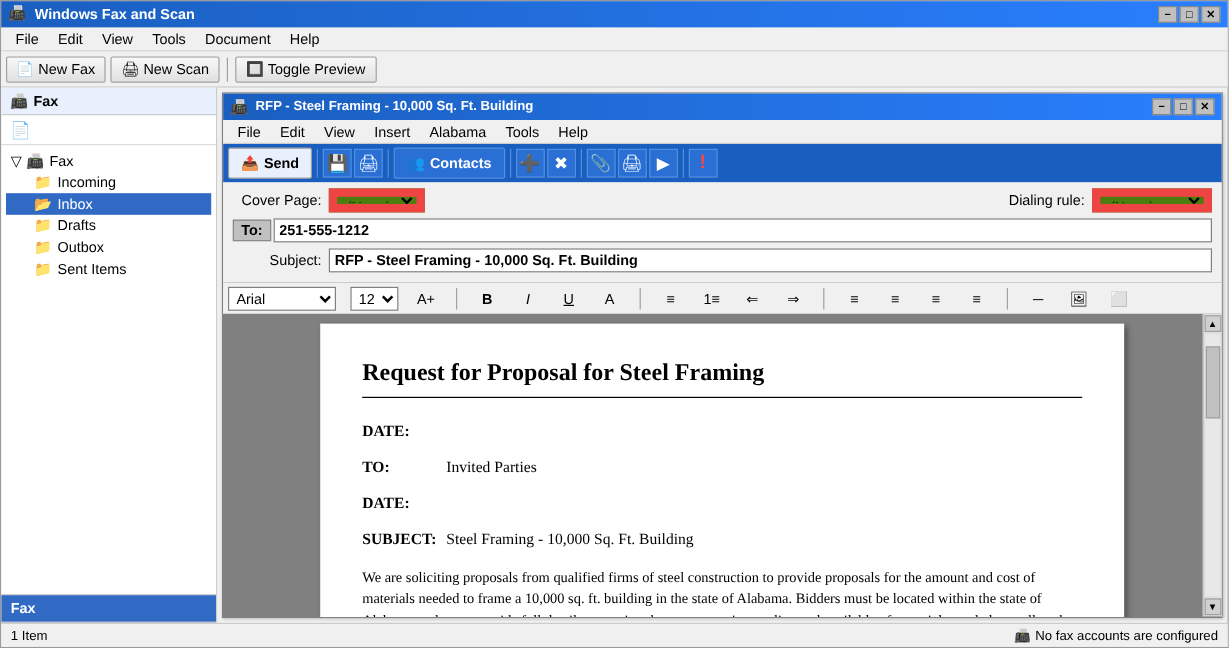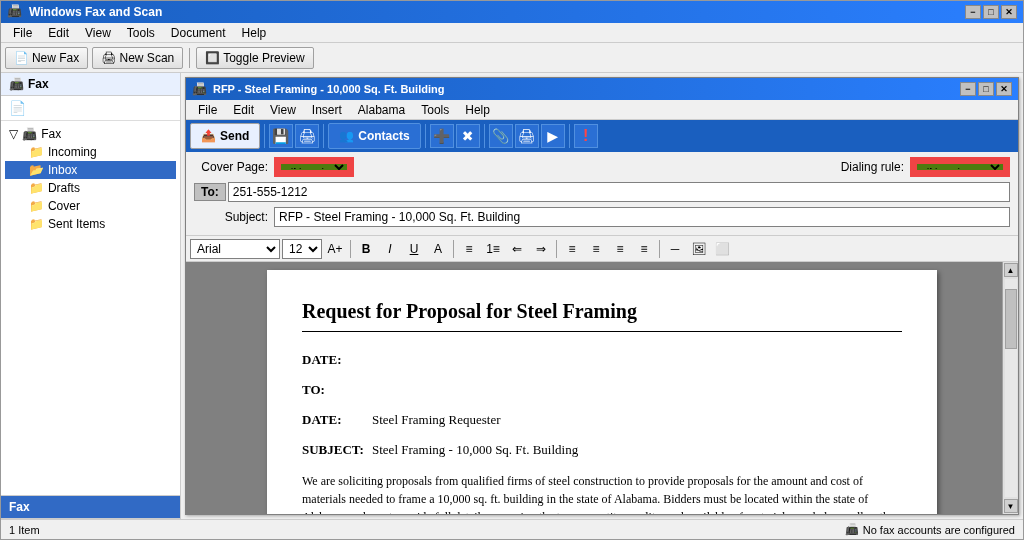--- a/index.html
+++ b/index.html
@@ -45,27 +45,27 @@
     .inner-toolbar { background: #1a5fbf; height: 32px; display: flex; align-items: center; padding: 2px 4px; gap: 2px; }
     .inner-toolbar-btn { background: #2a6fd4; border: 1px solid #5090e0; color: white; padding: 3px 10px; font-size: 12px; cursor: pointer; height: 26px; display: flex; align-items: center; gap: 4px; border-radius: 2px; font-weight: bold; }
     .inner-toolbar-btn.send-btn { background: #e8f0fe; color: #000; border: 1px solid #a0a0a0; }
     .inner-toolbar-icon { width: 24px; height: 24px; background: #2a6fd4; border: 1px solid #5090e0; display: flex; align-items: center; justify-content: center; cursor: pointer; font-size: 14px; color: white; }
     .inner-toolbar-sep { width: 1px; height: 24px; background: #5090e0; margin: 0 2px; }
 
     
     .form-area { background: #f0f0f0; padding: 4px 8px; border-bottom: 1px solid #ccc; }
     .form-row { display: flex; align-items: center; margin-bottom: 3px; height: 22px; }
     .form-label { width: 80px; font-size: 12px; color: #000; text-align: right; padding-right: 6px; }
-    .form-control { flex: 1; height: 20px; border: 1px solid #808080; background: white; font-size: 12px; padding: 1px 4px; }
+    .form-control { flex: 1; height: 20px; border: 1px solid #808080; background: white; font-size: 12px; padding: 1px 4px; font-weight: bold; }
     .form-select { height: 20px; border: 7px solid #ef4444; background: #4d7c0f; font-size: 12px; padding: 1px 4px; min-width: 80px; }
     .dialing-rule-label { margin-left: auto; font-size: 12px; margin-right: 6px; }
     .to-label { background: #c0c0c0; border: 1px solid #888; padding: 1px 6px; font-size: 12px; font-weight: bold; cursor: pointer; margin-right: 2px; }
 
     
-    .format-toolbar { background: #f0f0f0; border-bottom: 1px solid #ccc; height: 26px; display: flex; align-items: center; padding: 0 4px; gap: 2px; }
+    .format-toolbar { background: #f0f0f0; border-bottom: 1px solid #ccc; height: 26px; display: flex; align-items: center; padding: 0 4px; gap: 12px; }
     .fmt-select { height: 20px; border: 1px solid #808080; font-size: 12px; padding: 0 2px; background: white; }
     .fmt-btn { width: 22px; height: 20px; background: #f0f0f0; border: 1px solid transparent; display: flex; align-items: center; justify-content: center; cursor: pointer; font-size: 12px; }
     .fmt-sep { width: 1px; height: 18px; background: #a0a0a0; margin: 0 2px; }
 
     
     .doc-area { flex: 1; background: #808080; overflow-y: auto; padding: 8px; display: flex; flex-direction: column; align-items: center; position: relative; }
     .doc-page { background: white; width: 670px; min-height: 400px; padding: 30px 35px 20px; box-shadow: 2px 2px 5px rgba(0,0,0,0.4); }
     .doc-title { font-size: 20px; font-weight: bold; margin-bottom: 20px; padding-bottom: 8px; border-bottom: 1px solid #000; font-family: Times New Roman, serif; }
     .doc-field-row { display: flex; margin-bottom: 14px; font-family: Times New Roman, serif; font-size: 13px; }
     .doc-field-label { width: 70px; font-weight: bold; color: #000; }
@@ -157,21 +157,21 @@
           <span>Inbox</span>
         </div>
         <div class="tree-item">
           <span class="indent"></span>
           <span>📁</span>
           <span>Drafts</span>
         </div>
         <div class="tree-item">
           <span class="indent"></span>
           <span>📁</span>
-          <span>Cover</span>
+          <span>Outbox</span>
         </div>
         <div class="tree-item">
           <span class="indent"></span>
           <span>📁</span>
           <span>Sent Items</span>
         </div>
       </div>
       <div class="sidebar-bottom">
         <div class="sidebar-tab active">
           <span>Fax</span>
@@ -285,24 +285,24 @@
           <div class="scroll-arrow">▼</div>
         </div>
 
         <div class="doc-page">
           <div class="doc-title">Request for Proposal for Steel Framing</div>
           <div class="doc-field-row">
             <span class="doc-field-label">DATE:</span>
           </div>
           <div class="doc-field-row">
             <span class="doc-field-label">TO:</span>
+            <span class="doc-field-value">Invited Parties</span>
           </div>
           <div class="doc-field-row">
             <span class="doc-field-label">DATE:</span>
-            <span class="doc-field-value">Steel Framing Requester</span>
           </div>
           <div class="doc-field-row">
             <span class="doc-field-label">SUBJECT:</span>
             <span class="doc-field-value">Steel Framing - 10,000 Sq. Ft. Building</span>
           </div>
           <div class="doc-body">We are soliciting proposals from qualified firms of steel construction to provide proposals for the amount and cost of materials needed to frame a 10,000 sq. ft. building in the state of Alabama. Bidders must be located within the state of Alabama and must provide full details concering the type, quantity, quality, and available of materials needed as well as the cost of said materials. Please see below</div>
         </div>
 
       </div>
     </div>

